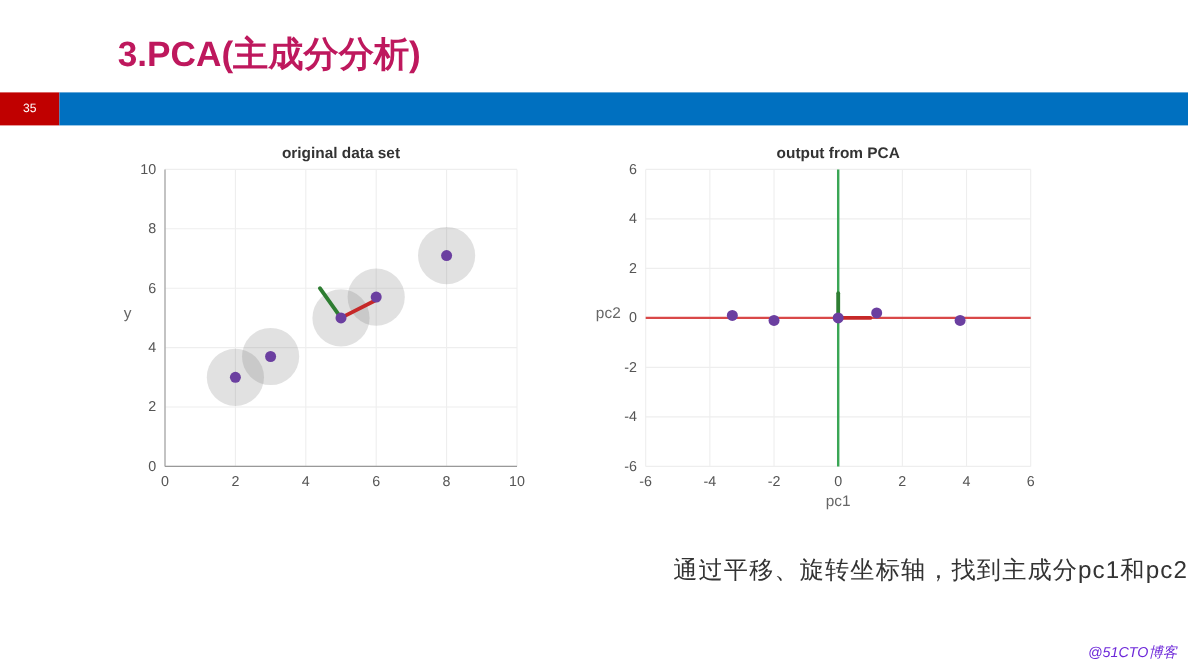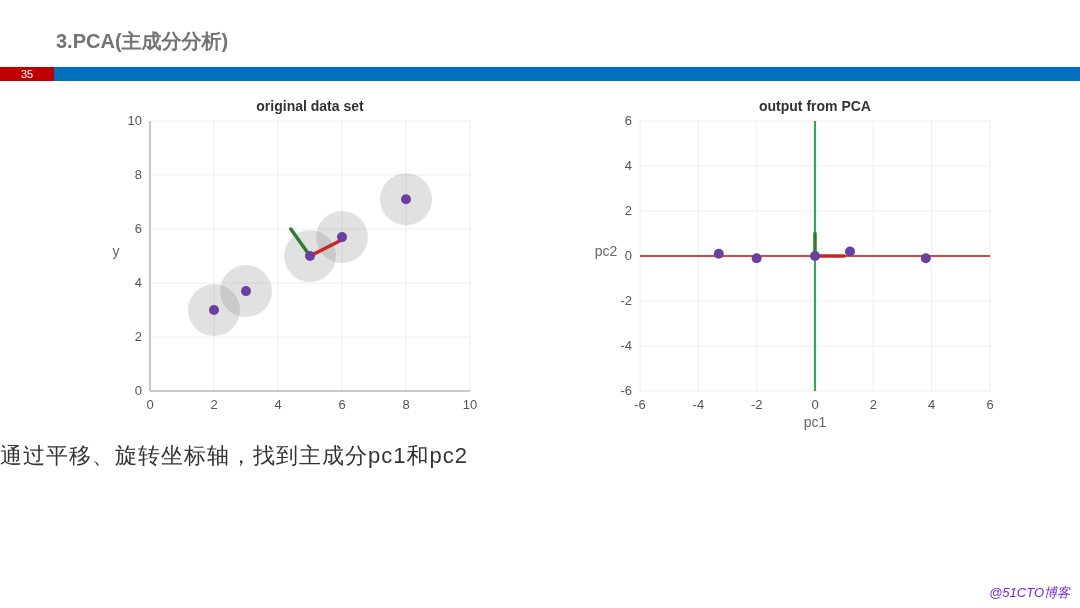--- a/index.html
+++ b/index.html
@@ -1,23 +1,23 @@
 <!DOCTYPE html>
 <html><head>
   <meta charset="utf-8">
   <style>
     * { margin: 0; padding: 0; box-sizing: border-box; }
     body { width: 1080px; height: 608px; background: #fff; font-family: "Microsoft YaHei", Arial, sans-serif; position: relative; }
-    .title { font-size: 20px; font-weight: bold; color: #737373; padding: 28px 0 12px 56px; }
-    .bar-row { display: flex; align-items: stretch; height: 14px; }
+    .title { font-size: 32px; font-weight: bold; color: #be185d; padding: 28px 0 12px 107px; }
+    .bar-row { display: flex; align-items: stretch; height: 30px; }
     .page-badge { width: 54px; background: #c00000; color: #fff; font-size: 11px; display: flex; align-items: center; justify-content: center; }
     .blue-bar { flex: 1; background: #0070c0; }
-    .charts-row { display: flex; padding: 12px 40px 0 90px; gap: 84px; }
+    .charts-row { display: flex; padding: 12px 40px 0 90px; gap: 31px; }
     .chart-box { position: relative; }
-    .caption { text-align: left; font-size: 22px; color: #333; margin-top: 4px; letter-spacing: 1px; }
+    .caption { text-align: right; font-size: 22px; color: #333; margin-top: 32px; letter-spacing: 1px; }
     .watermark { position: absolute; right: 10px; bottom: 6px; color: #6d28d9; font-size: 13px; font-style: italic; }
     svg text { font-family: Arial, sans-serif; }
     .tick-label { font-size: 13px; fill: #555; }
     .axis-label { font-size: 14px; fill: #666; }
     .chart-title { font-size: 14px; font-weight: bold; fill: #333; }
   </style>
 </head>
 <body>
 
 <div class="title">3.PCA(主成分分析)</div>

